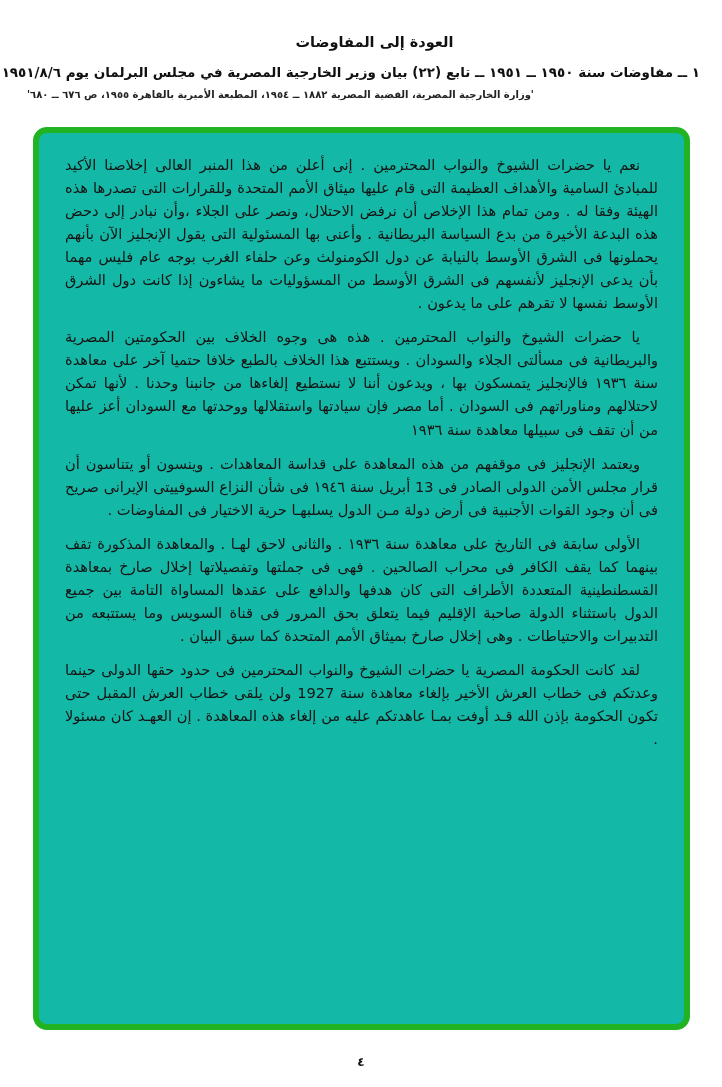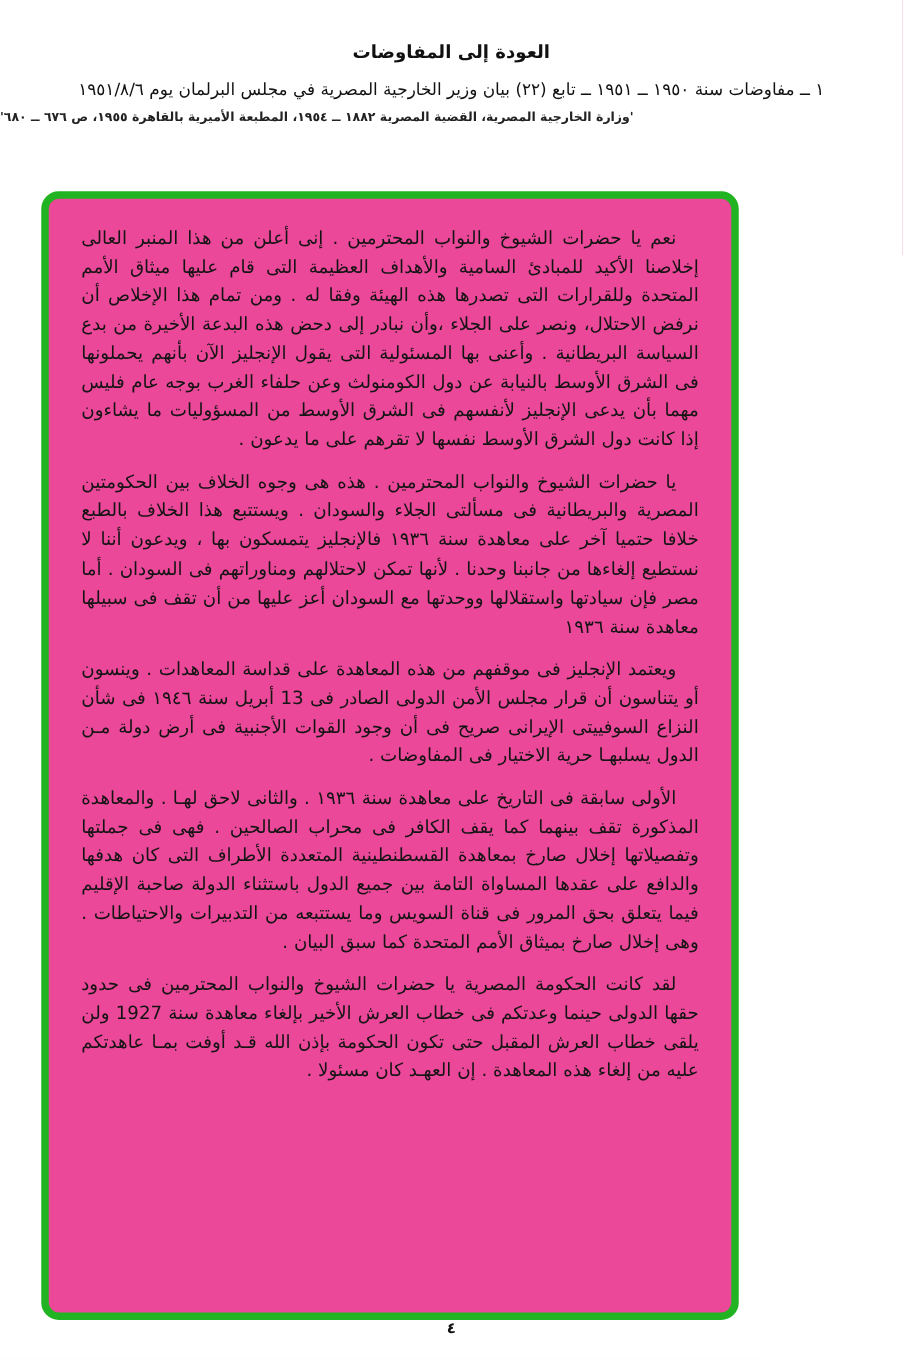--- a/index.html
+++ b/index.html
@@ -5,56 +5,55 @@
   html, body { margin: 0; padding: 0; background: #ffffff; }
   .page {
     position: relative;
     width: 722px;
     height: 1087px;
     background: #ffffff;
     font-family: "DejaVu Sans", sans-serif;
     color: #111111;
     overflow: hidden;
   }
-  .header { direction: rtl; }
+  .header { direction: rtl; padding-left: 27px; }
   .doc-title {
     margin-top: 34px;
     text-align: center;
     font-size: 14.5px;
     font-weight: bold;
     letter-spacing: 0.2px;
   }
   .doc-entry {
     margin-top: 14px;
     padding: 0 22px;
     text-align: center;
     font-size: 13.5px;
-    font-weight: normal;
+    font-weight: bold;
     white-space: nowrap;
   }
   .doc-source {
     margin-top: 9px;
     text-align: left;
     font-size: 10px;
     font-weight: bold;
     color: #222222;
   }
   .green-box {
     box-sizing: border-box;
     position: absolute;
     left: 33px;
     top: 127px;
-    width: 558px;
+    width: 657px;
     height: 903px;
     border: 6px solid #21b32l;
     border: 6px solid #21b321;
     border-radius: 14px;
     padding: 20px 26px 18px 26px;
-    background: #ec4899;
-    margin-top: 26px;
+    background: #14b8a6;
   }
   .body-text {
     direction: rtl;
     text-align: justify;
     font-size: 14.6px;
     line-height: 1.58;
     color: #141414;
   }
   .body-text p {
     margin: 0 0 11px 0;

